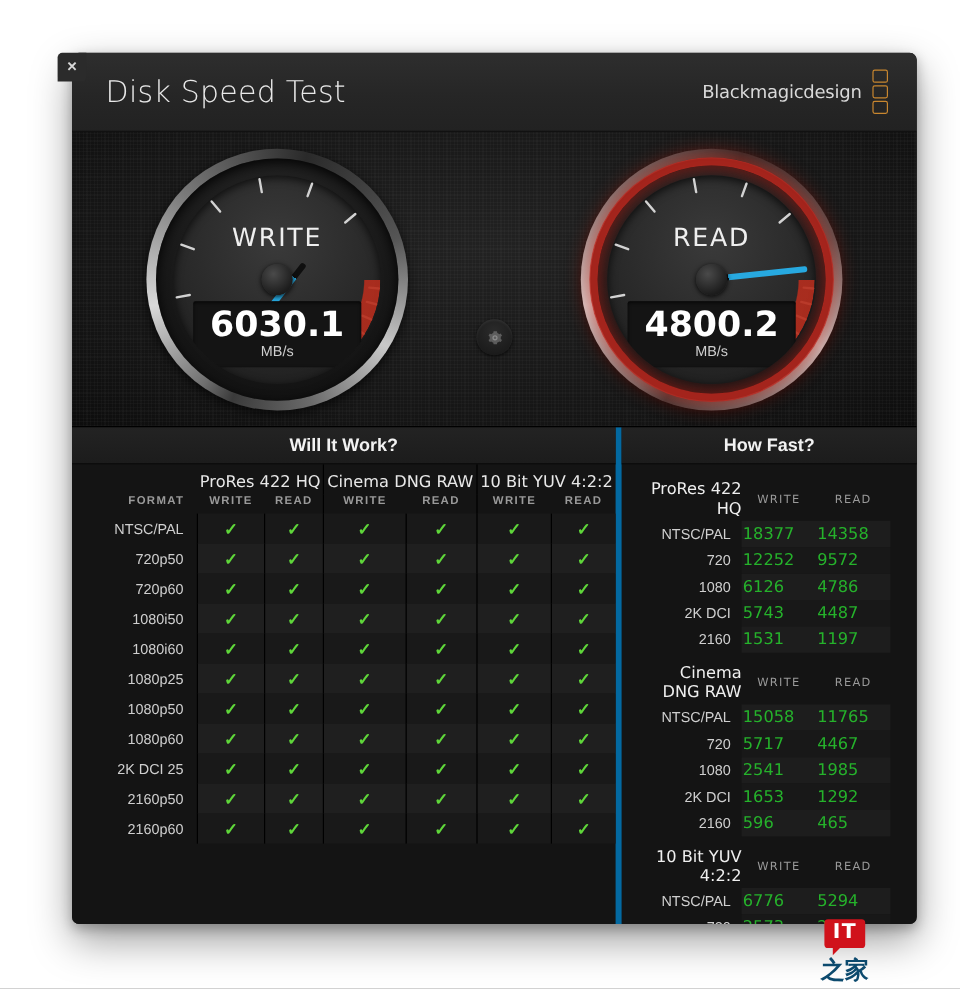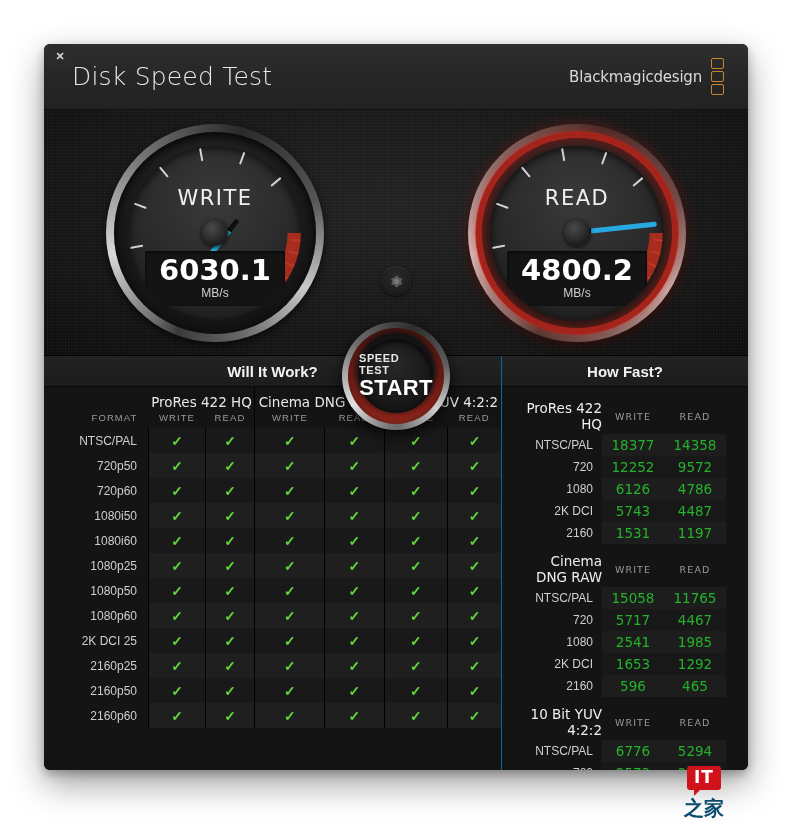--- a/index.html
+++ b/index.html
@@ -6,21 +6,21 @@
   body{
     width:800px;height:824px;
     background:#ffffff;
     font-family:"Liberation Sans", sans-serif;
     overflow:hidden;
     position:relative;
   }
 
   
   #app-window{
-    position:absolute; left:44px; top:44px;
+    position:absolute; left:60px; top:44px;
     width:704px; height:726px;
     border-radius:6px;
     background:#1b1b1b;
     box-shadow:0 14px 34px rgba(0,0,0,.38), 0 4px 10px rgba(0,0,0,.25);
     overflow:hidden;
   }
 
   
   #close-btn{
     position:absolute; left:48px; top:44px;
@@ -198,39 +198,39 @@
   }
   .start-core .l1{ color:#e6e6e6;font-size:11px;letter-spacing:.6px;font-weight:600; }
   .start-core .l2{ color:#fff;font-size:22px;font-weight:bold;letter-spacing:.4px;line-height:1.1; }
 
   
   .lower{
     display:flex;
     height:calc(726px - 66px - 245px);
     background:#141414;
   }
-  .panel-left{ width:458px; border-right:1px solid #0369a1; box-sizing:border-box; }
+  .panel-left{ width:458px; border-right:5px solid #0369a1; box-sizing:border-box; }
   .panel-right{ flex:1; box-sizing:border-box; }
 
   .panel-head{
     height:30px; display:flex;align-items:center;justify-content:center;
     color:#f2f2f2;font-size:15px;font-weight:bold;
     background:linear-gradient(180deg,#232323,#1c1c1c);
     border-bottom:1px solid #0a0a0a;
   }
 
   
   table{ border-collapse:collapse; width:100%; }
   .wiw{ font-size:11px; }
   .wiw .grp th{
     color:#e8e8e8;font-size:13.5px;font-weight:400;padding:7px 0 2px;
     font-family:"DejaVu Sans", sans-serif;
   }
   .wiw .sub th{
-    color:#9a9a9a;font-size:9.5px;font-weight:400;letter-spacing:1.1px;
+    color:#9a9a9a;font-size:9.5px;font-weight:700;letter-spacing:1.1px;
     padding:0 0 5px;
   }
   .wiw td.fmt{
     color:#cfcfcf;font-size:12px;text-align:right;padding-right:11px;width:92px;
     white-space:nowrap;
   }
   .wiw td.chk{
     text-align:center;color:#5fd63a;font-size:14px;font-weight:bold;
     border-left:1px solid #000;
     height:23px;
@@ -244,21 +244,21 @@
   .hf{ padding:4px 22px 0 14px; }
   .hf table{ width:100%; }
   .hf .sec th{
     padding:9px 0 2px;
     font-family:"DejaVu Sans", sans-serif;
   }
   .hf .sec .name{ color:#efefef;font-size:13.5px;font-weight:400;text-align:right; }
   .hf .sec .wr{ color:#9a9a9a;font-size:9.5px;letter-spacing:1.1px;font-weight:400;width:60px; }
   .hf td.lbl{ color:#cfcfcf;font-size:12px;text-align:right;padding-right:9px; }
   .hf td.num{
-    color:#25b22b;font-size:13.5px;text-align:center;width:60px;height:20px;
+    color:#25b22b;font-size:13.5px;text-align:left;width:60px;height:20px;
     font-family:"DejaVu Sans", sans-serif;
   }
   .hf td.num.alt{ background:#1a1a1a; }
   .hf tr:nth-child(odd) td.num{ background:#181818; }
   .hf tr:nth-child(even) td.num{ background:#1d1d1d; }
   .hf .sec th.wr{ background:transparent !important; }
 
   
   #watermark{
     position:absolute; right:16px; bottom:2px;
@@ -330,27 +330,20 @@
       </div>
     </div>
 
     <div id="gear-button">
       <svg width="13" height="13" viewBox="0 0 24 24" fill="#8a8a8a">
         <path d="M12 8a4 4 0 100 8 4 4 0 000-8zm0 6a2 2 0 110-4 2 2 0 010 4z"></path>
         <path d="M21 12c0-.6-.1-1.2-.2-1.7l2-1.5-2-3.4-2.3 1a7.6 7.6 0 00-3-1.7L15 2H9.8l-.5 2.7a7.6 7.6 0 00-3 1.7l-2.3-1-2 3.4 2 1.5a8 8 0 000 3.4l-2 1.5 2 3.4 2.3-1a7.6 7.6 0 003 1.7l.5 2.7H15l.5-2.7a7.6 7.6 0 003-1.7l2.3 1 2-3.4-2-1.5c.1-.5.2-1.1.2-1.7z" opacity=".55"></path>
       </svg>
     </div>
 
-    <div id="start-button">
-      <div class="start-ring"></div>
-      <div class="start-core">
-        <div class="l1">SPEED TEST</div>
-        <div class="l2">START</div>
-      </div>
-    </div>
 
     <div class="gauge" id="gauge-read">
       <div class="bezel"></div>
       <div class="bezel-in"></div>
       <div class="glow-ring"></div>
       <div class="face">
         <div class="redarc"></div>
         <div class="ticks">
             <div class="tick" style="transform: rotate(-130deg);"></div>
             <div class="tick" style="transform: rotate(-100deg);"></div>
@@ -475,29 +468,20 @@
             <tr>
               <td class="fmt">2K DCI 25</td>
               <td class="chk">✓</td>
               <td class="chk">✓</td>
               <td class="chk">✓</td>
               <td class="chk">✓</td>
               <td class="chk">✓</td>
               <td class="chk">✓</td>
             </tr>
             <tr>
-              <td class="fmt">2160p25</td>
-              <td class="chk">✓</td>
-              <td class="chk">✓</td>
-              <td class="chk">✓</td>
-              <td class="chk">✓</td>
-              <td class="chk">✓</td>
-              <td class="chk">✓</td>
-            </tr>
-            <tr>
               <td class="fmt">2160p50</td>
               <td class="chk">✓</td>
               <td class="chk">✓</td>
               <td class="chk">✓</td>
               <td class="chk">✓</td>
               <td class="chk">✓</td>
               <td class="chk">✓</td>
             </tr>
             <tr>
               <td class="fmt">2160p60</td>

